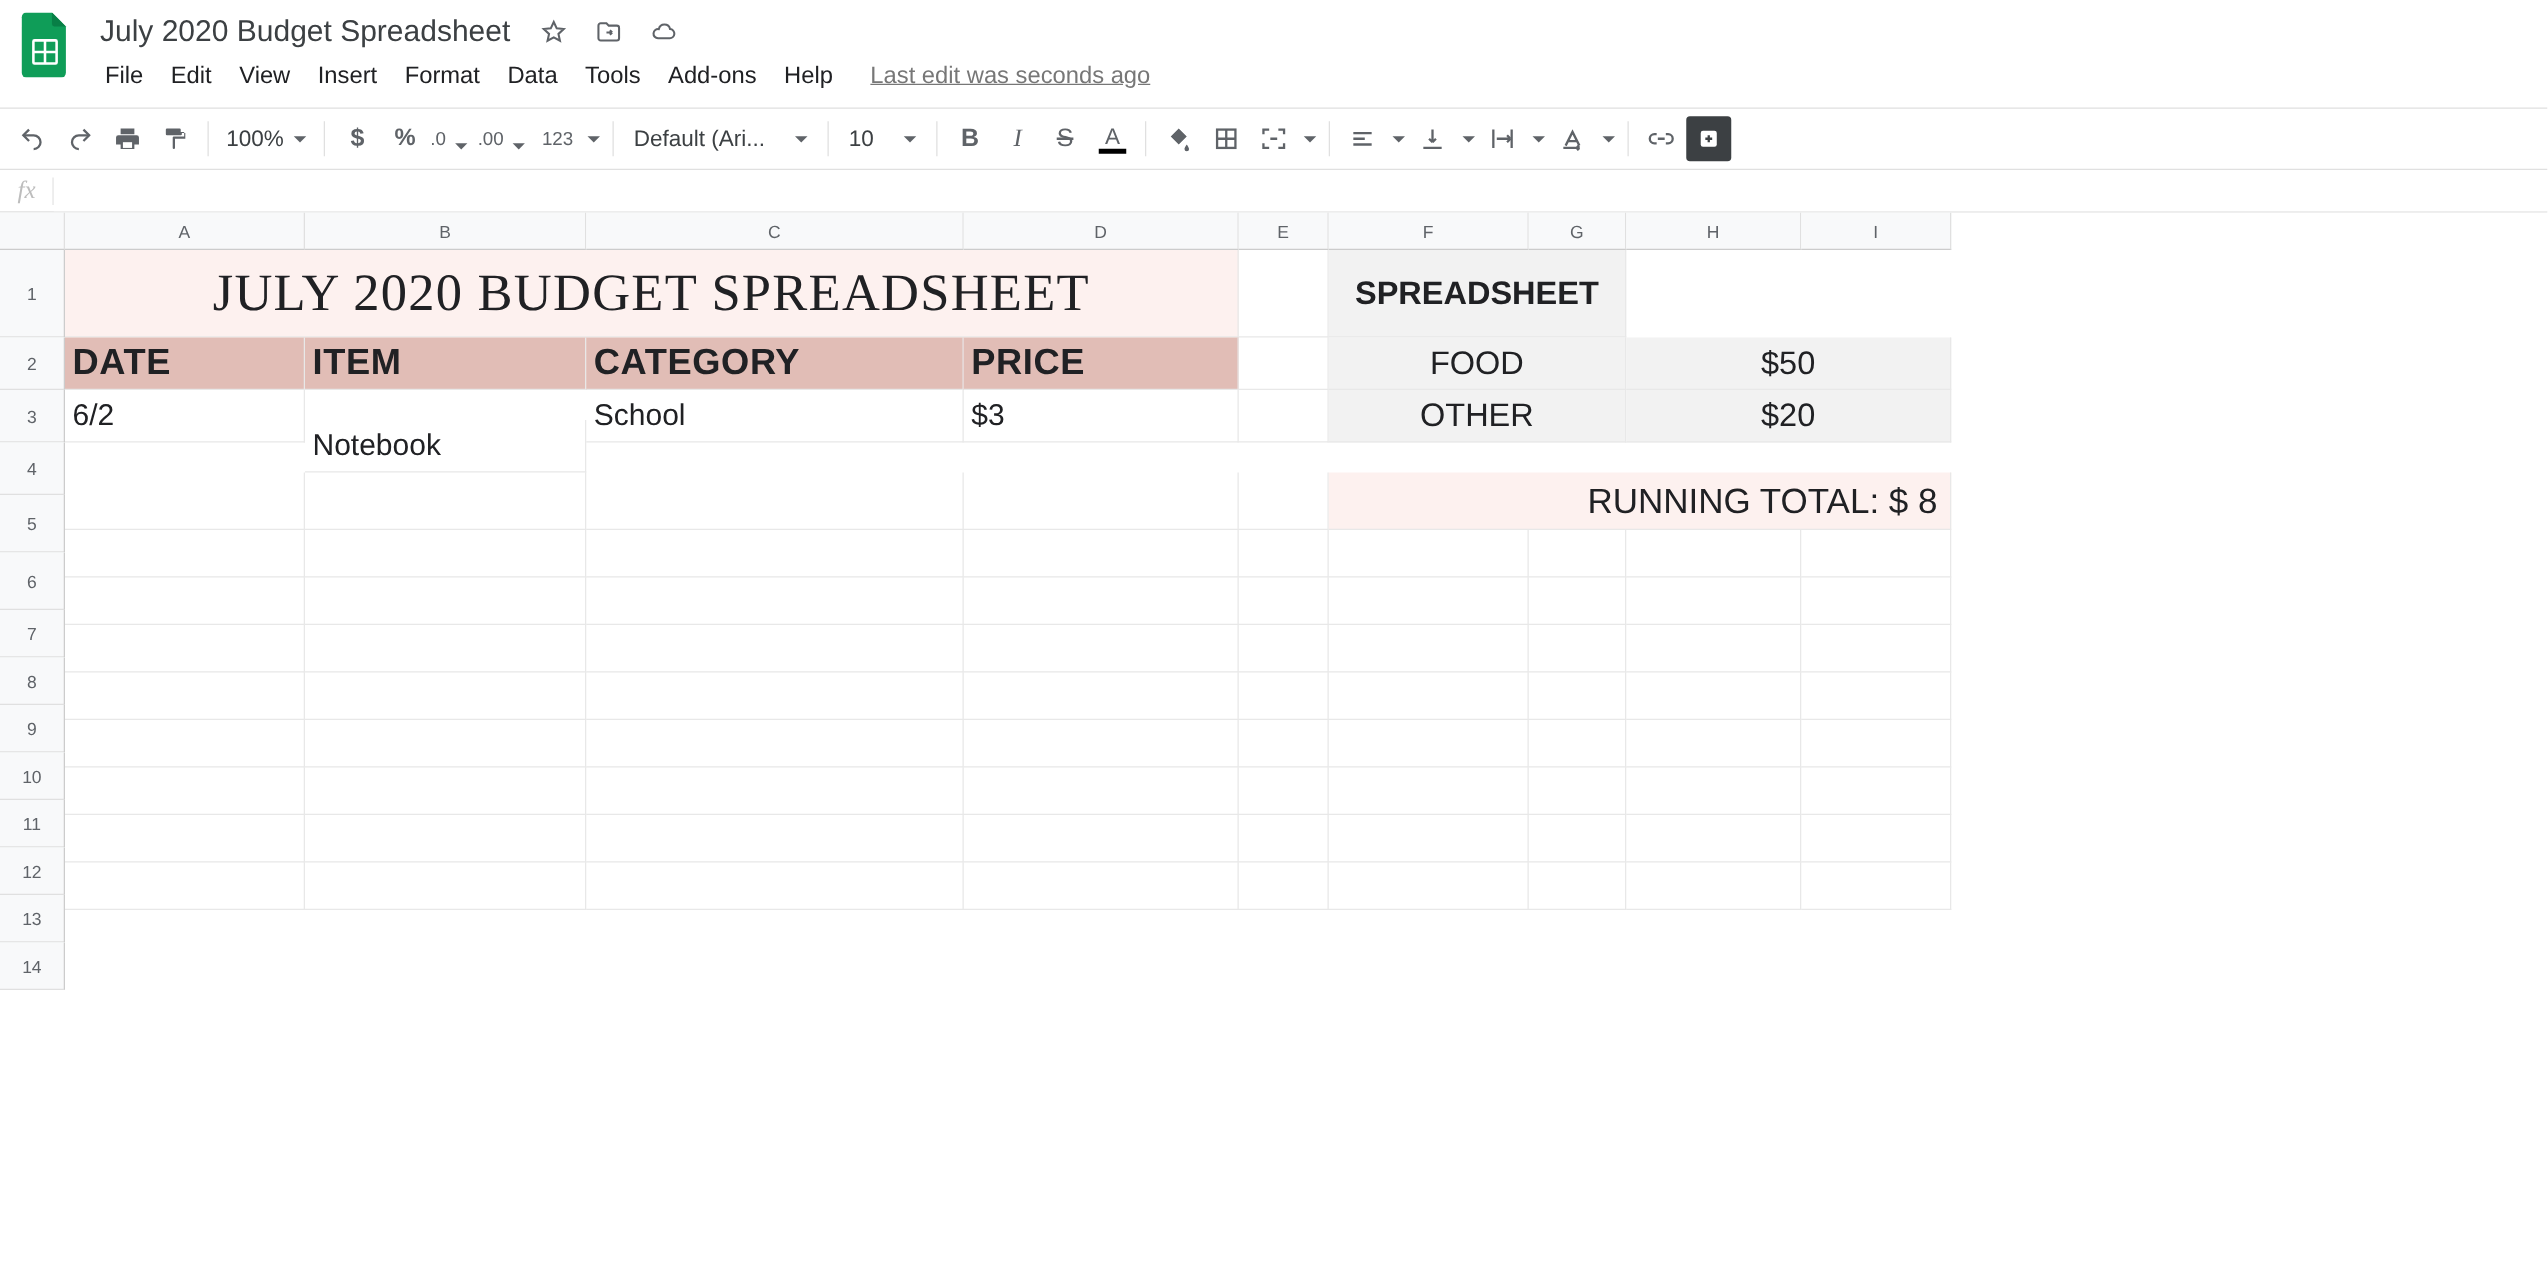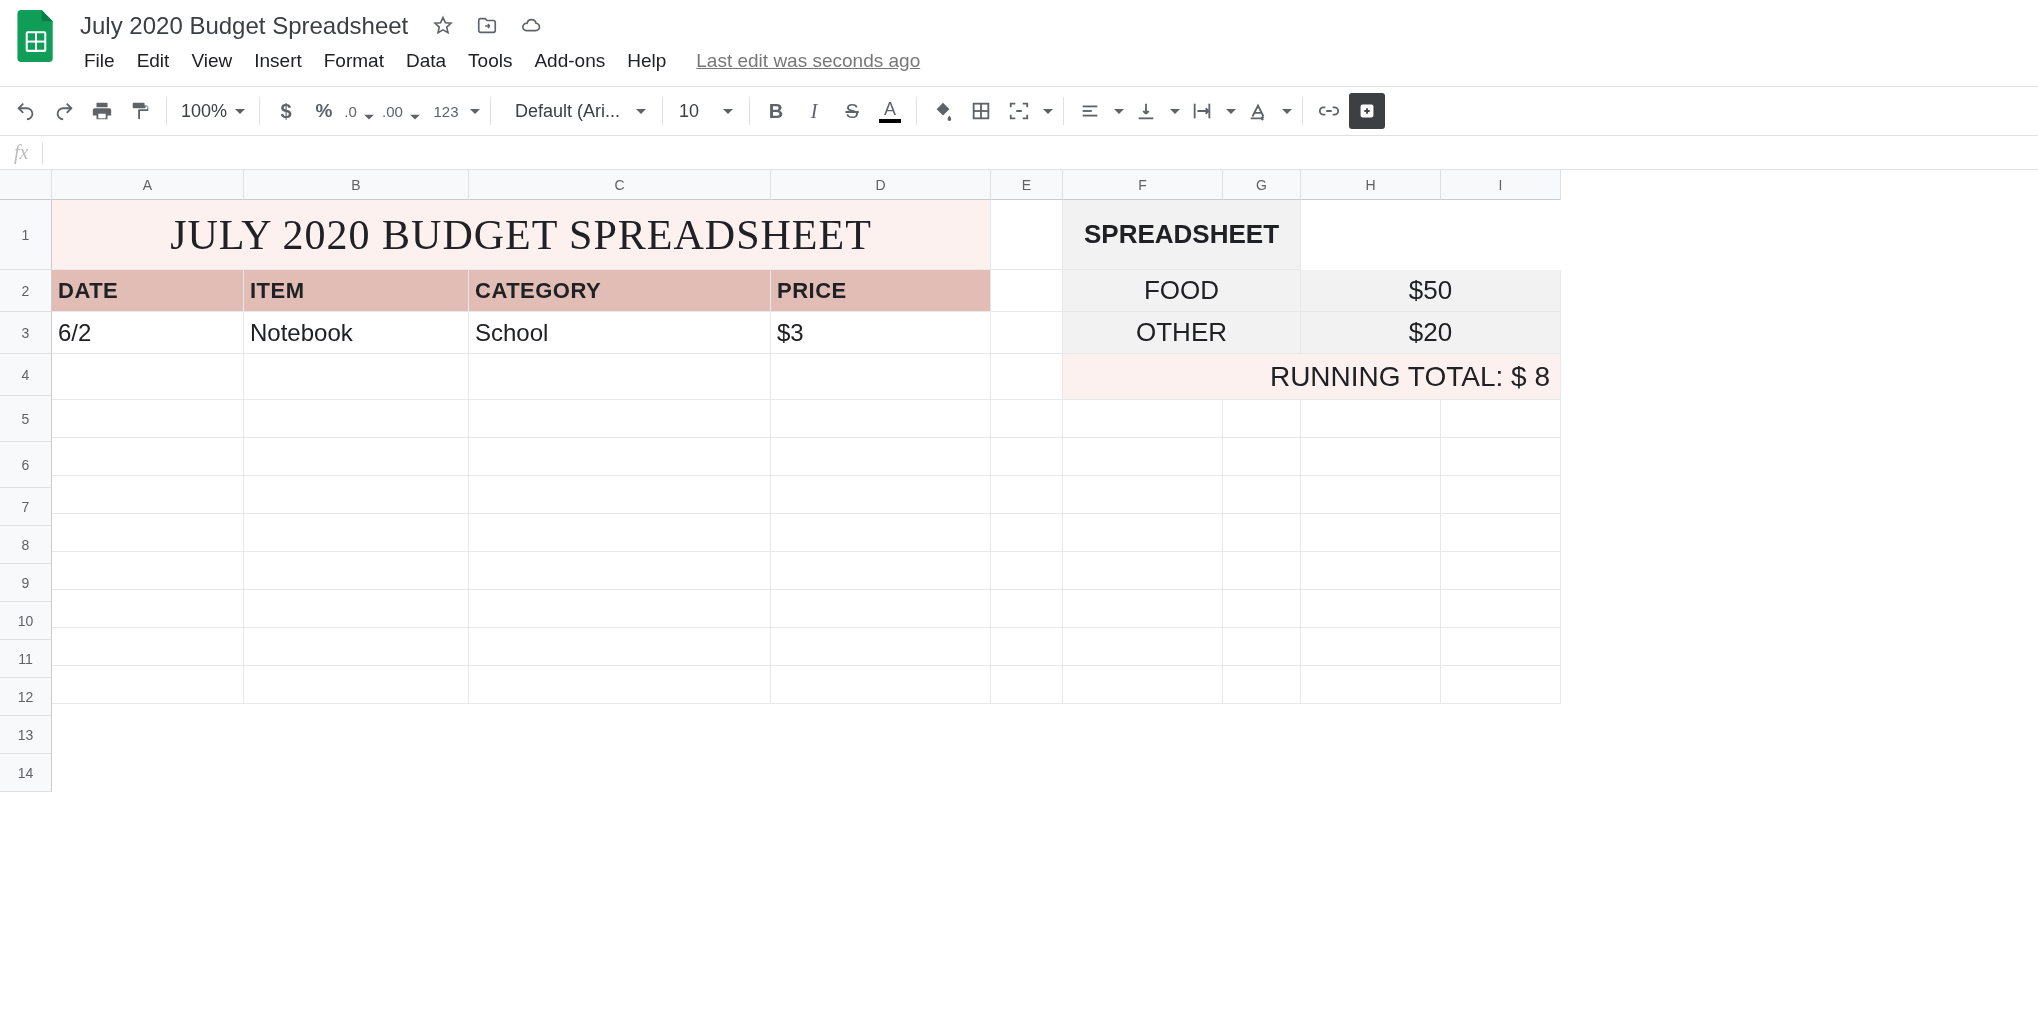--- a/index.html
+++ b/index.html
@@ -12,21 +12,21 @@
   .title-area { flex: 1; }
   .doc-name-row { display: flex; align-items: center; gap: 14px; }
   .doc-name { font-size: 24px; color: #3c4043; padding: 2px 6px; border-radius: 3px; }
   .title-icon { color: #5f6368; cursor: pointer; padding: 4px; border-radius: 50%; display:inline-flex; }
   .title-icon svg { width: 22px; height: 22px; }
   .menu-bar { display: flex; align-items: center; gap: 2px; padding-top: 4px; }
   .menu-item { font-size: 19px; color: #202124; padding: 4px 10px; cursor: pointer; border-radius: 3px; }
   .last-edit { font-size: 19px; color: #777; text-decoration: underline; margin-left: 18px; cursor: pointer; }
 
   
-  .toolbar { display: flex; align-items: center; height: 50px; border-top: 1px solid #e0e0e0; border-bottom: 1px solid #e0e0e0; margin-top: 10px; padding: 0 8px; gap: 2px; text-align: center; }
+  .toolbar { display: flex; align-items: center; height: 50px; border-top: 1px solid #e0e0e0; border-bottom: 1px solid #e0e0e0; margin-top: 10px; padding: 0 8px; gap: 2px; }
   .tbtn { width: 36px; height: 36px; display:flex; align-items:center; justify-content:center; color:#5f6368; cursor:pointer; border-radius:3px; font-size:16px; }
   .tbtn svg { width: 22px; height: 22px; }
   .sep { width: 1px; height: 28px; background: #e0e0e0; margin: 0 6px; }
   .zoom { display:flex; align-items:center; gap:4px; padding: 0 6px; cursor:pointer; }
   .zoom-label { font-size: 18px; color:#3c4043; font-weight:500; }
   .caret { display:inline-block; width:0; height:0; border-left:5px solid transparent; border-right:5px solid transparent; border-top:5px solid #5f6368; margin-left:4px; }
   .fontfam { display:flex; align-items:center; gap:4px; width:155px; padding:0 8px; cursor:pointer; }
   .fontfam-label { font-size:18px; color:#3c4043; white-space:nowrap; overflow:hidden; text-overflow:ellipsis; flex:1; }
   .fontsize { display:flex; align-items:center; width:70px; padding:0 8px; cursor:pointer; justify-content:space-between; }
   .fontsize-label { font-size:18px; color:#3c4043; }
@@ -48,21 +48,21 @@
   .col-headers { display:flex; position:absolute; left:52px; top:0; height:30px; z-index:2; }
   .col-h { background:#f8f9fa; border-right:1px solid #e0e0e0; border-bottom:1px solid #ccc; display:flex; align-items:center; justify-content:center; font-size:14px; color:#5f6368; }
   .row-headers { position:absolute; left:0; top:30px; width:52px; z-index:2; }
   .row-h { background:#f8f9fa; border-right:1px solid #ccc; border-bottom:1px solid #e0e0e0; display:flex; align-items:center; justify-content:center; font-size:14px; color:#5f6368; }
   .cells { position:absolute; left:52px; top:30px; }
   .row { display:flex; }
   .cell { border-right:1px solid #e8e8e8; border-bottom:1px solid #e8e8e8; padding:0 6px; white-space:nowrap; overflow:hidden; display:flex; align-items:center; }
 
   
   .title-cell { font-family: Georgia, "Times New Roman", serif; font-size:42px; background:#fdf1ef; justify-content:center; letter-spacing:1px; }
-  .hdr-cell { background:#e1bdb6; font-weight:700; font-size:22px; font-family:"Arial Narrow", Arial, sans-serif; letter-spacing:0.5px; }
+  .hdr-cell { background:#e1bdb6; font-weight:700; font-size:29px; font-family:"Arial Narrow", Arial, sans-serif; letter-spacing:0.5px; }
   .side-hdr { background:#f2f2f2; font-weight:700; font-size:26px; font-family:"Arial Narrow", Arial, sans-serif; justify-content:center; }
   .side-val { background:#f2f2f2; font-size:26px; font-family:"Arial Narrow", Arial, sans-serif; justify-content:center; }
   .data-cell { font-size:24px; font-family:"Arial Narrow", Arial, sans-serif; }
   .totalbg { background:#e1bdb6; font-size:28px; font-family:"Arial Narrow", Arial, sans-serif; justify-content:flex-end; padding-right:10px; }
   .runbg { background:#fdf1ef; font-size:28px; font-family:"Arial Narrow", Arial, sans-serif; justify-content:flex-end; padding-right:10px; }
 </style>
 </head>
 <body>
 
 <div class="title-bar">
@@ -308,21 +308,21 @@
         <div class="cell hdr-cell" style="width: 192px; height: 42px;">DATE</div>
         <div class="cell hdr-cell" style="width: 225px; height: 42px;">ITEM</div>
         <div class="cell hdr-cell" style="width: 302px; height: 42px;">CATEGORY</div>
         <div class="cell hdr-cell" style="width: 220px; height: 42px;">PRICE</div>
         <div class="cell " style="width: 72px; height: 42px;"></div>
         <div class="cell side-val" style="width: 238px; height: 42px;">FOOD</div>
         <div class="cell side-val" style="width: 260px; height: 42px;">$50</div>
       </div>
       <div class="row">
         <div class="cell data-cell" style="width: 192px; height: 42px;">6/2</div>
-        <div class="cell data-cell" style="width: 225px; height: 42px;">Notebook</div>
+        <div class="cell data-cell" style="width: 225px; height: 42px; margin-top: 24px;">Notebook</div>
         <div class="cell data-cell" style="width: 302px; height: 42px;">School</div>
         <div class="cell data-cell" style="width: 220px; height: 42px;">$3</div>
         <div class="cell " style="width: 72px; height: 42px;"></div>
         <div class="cell side-val" style="width: 238px; height: 42px;">OTHER</div>
         <div class="cell side-val" style="width: 260px; height: 42px;">$20</div>
       </div>
       <div class="row">
         <div class="cell " style="width: 192px; height: 46px;"></div>
         <div class="cell " style="width: 225px; height: 46px;"></div>
         <div class="cell " style="width: 302px; height: 46px;"></div>

